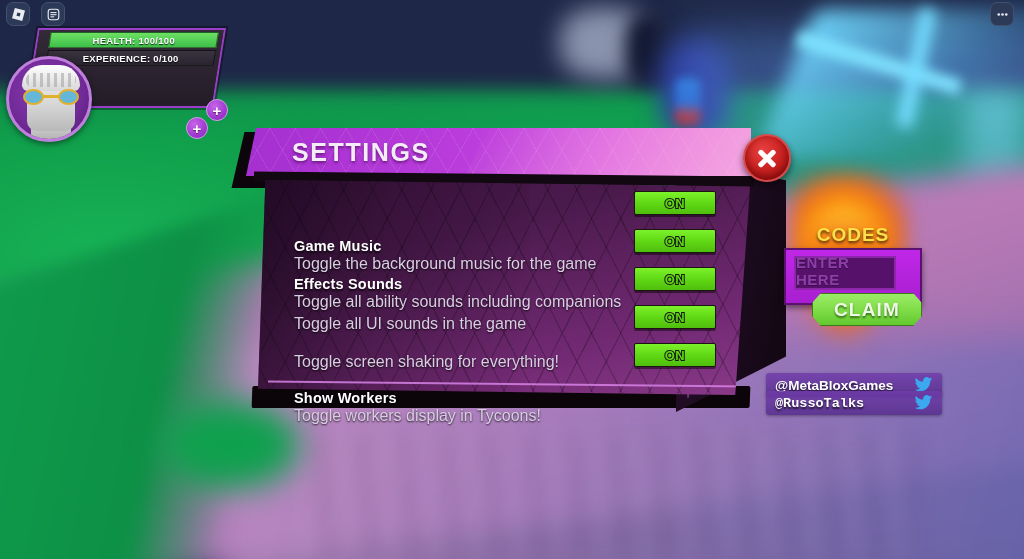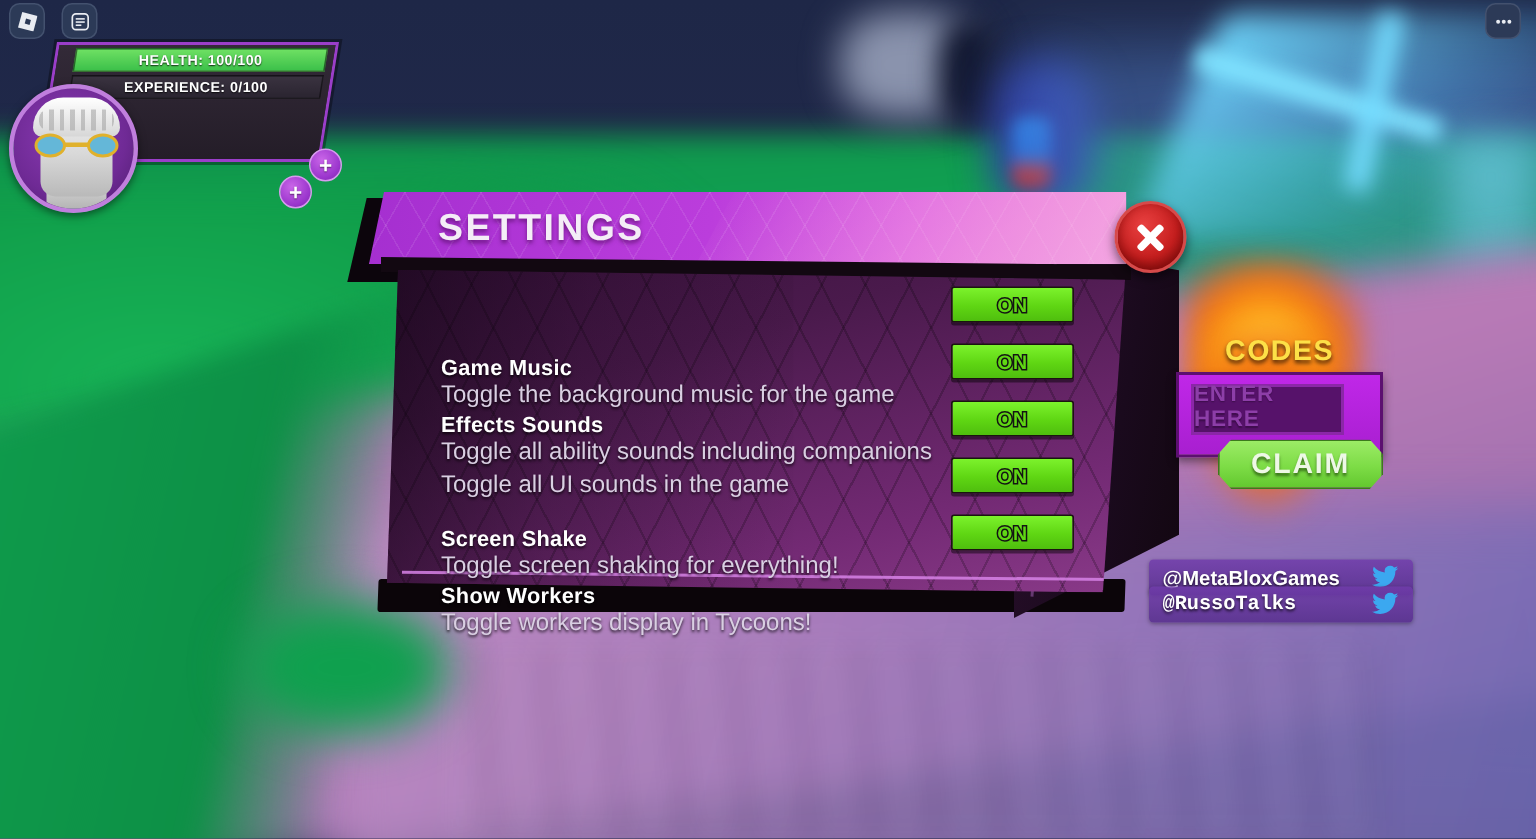--- a/index.html
+++ b/index.html
@@ -508,21 +508,20 @@
     </div>
 
     <div class="srow" style="top:138px">
       <div class="srow-desc">Toggle all UI sounds in the game</div>
     </div>
     <div class="toggle" style="left:388px; top:139px">
       <span class="toggle-label">ON</span>
     </div>
 
     <div class="srow" style="top:176px">
-      <div class="srow-title">Screen Shake</div>
       <div class="srow-desc">Toggle screen shaking for everything!</div>
     </div>
     <div class="toggle" style="left:388px; top:177px">
       <span class="toggle-label">ON</span>
     </div>
 
     <div class="srow" style="top:214px">
       <div class="srow-title">Show Workers</div>
       <div class="srow-desc">Toggle workers display in Tycoons!</div>
     </div>

